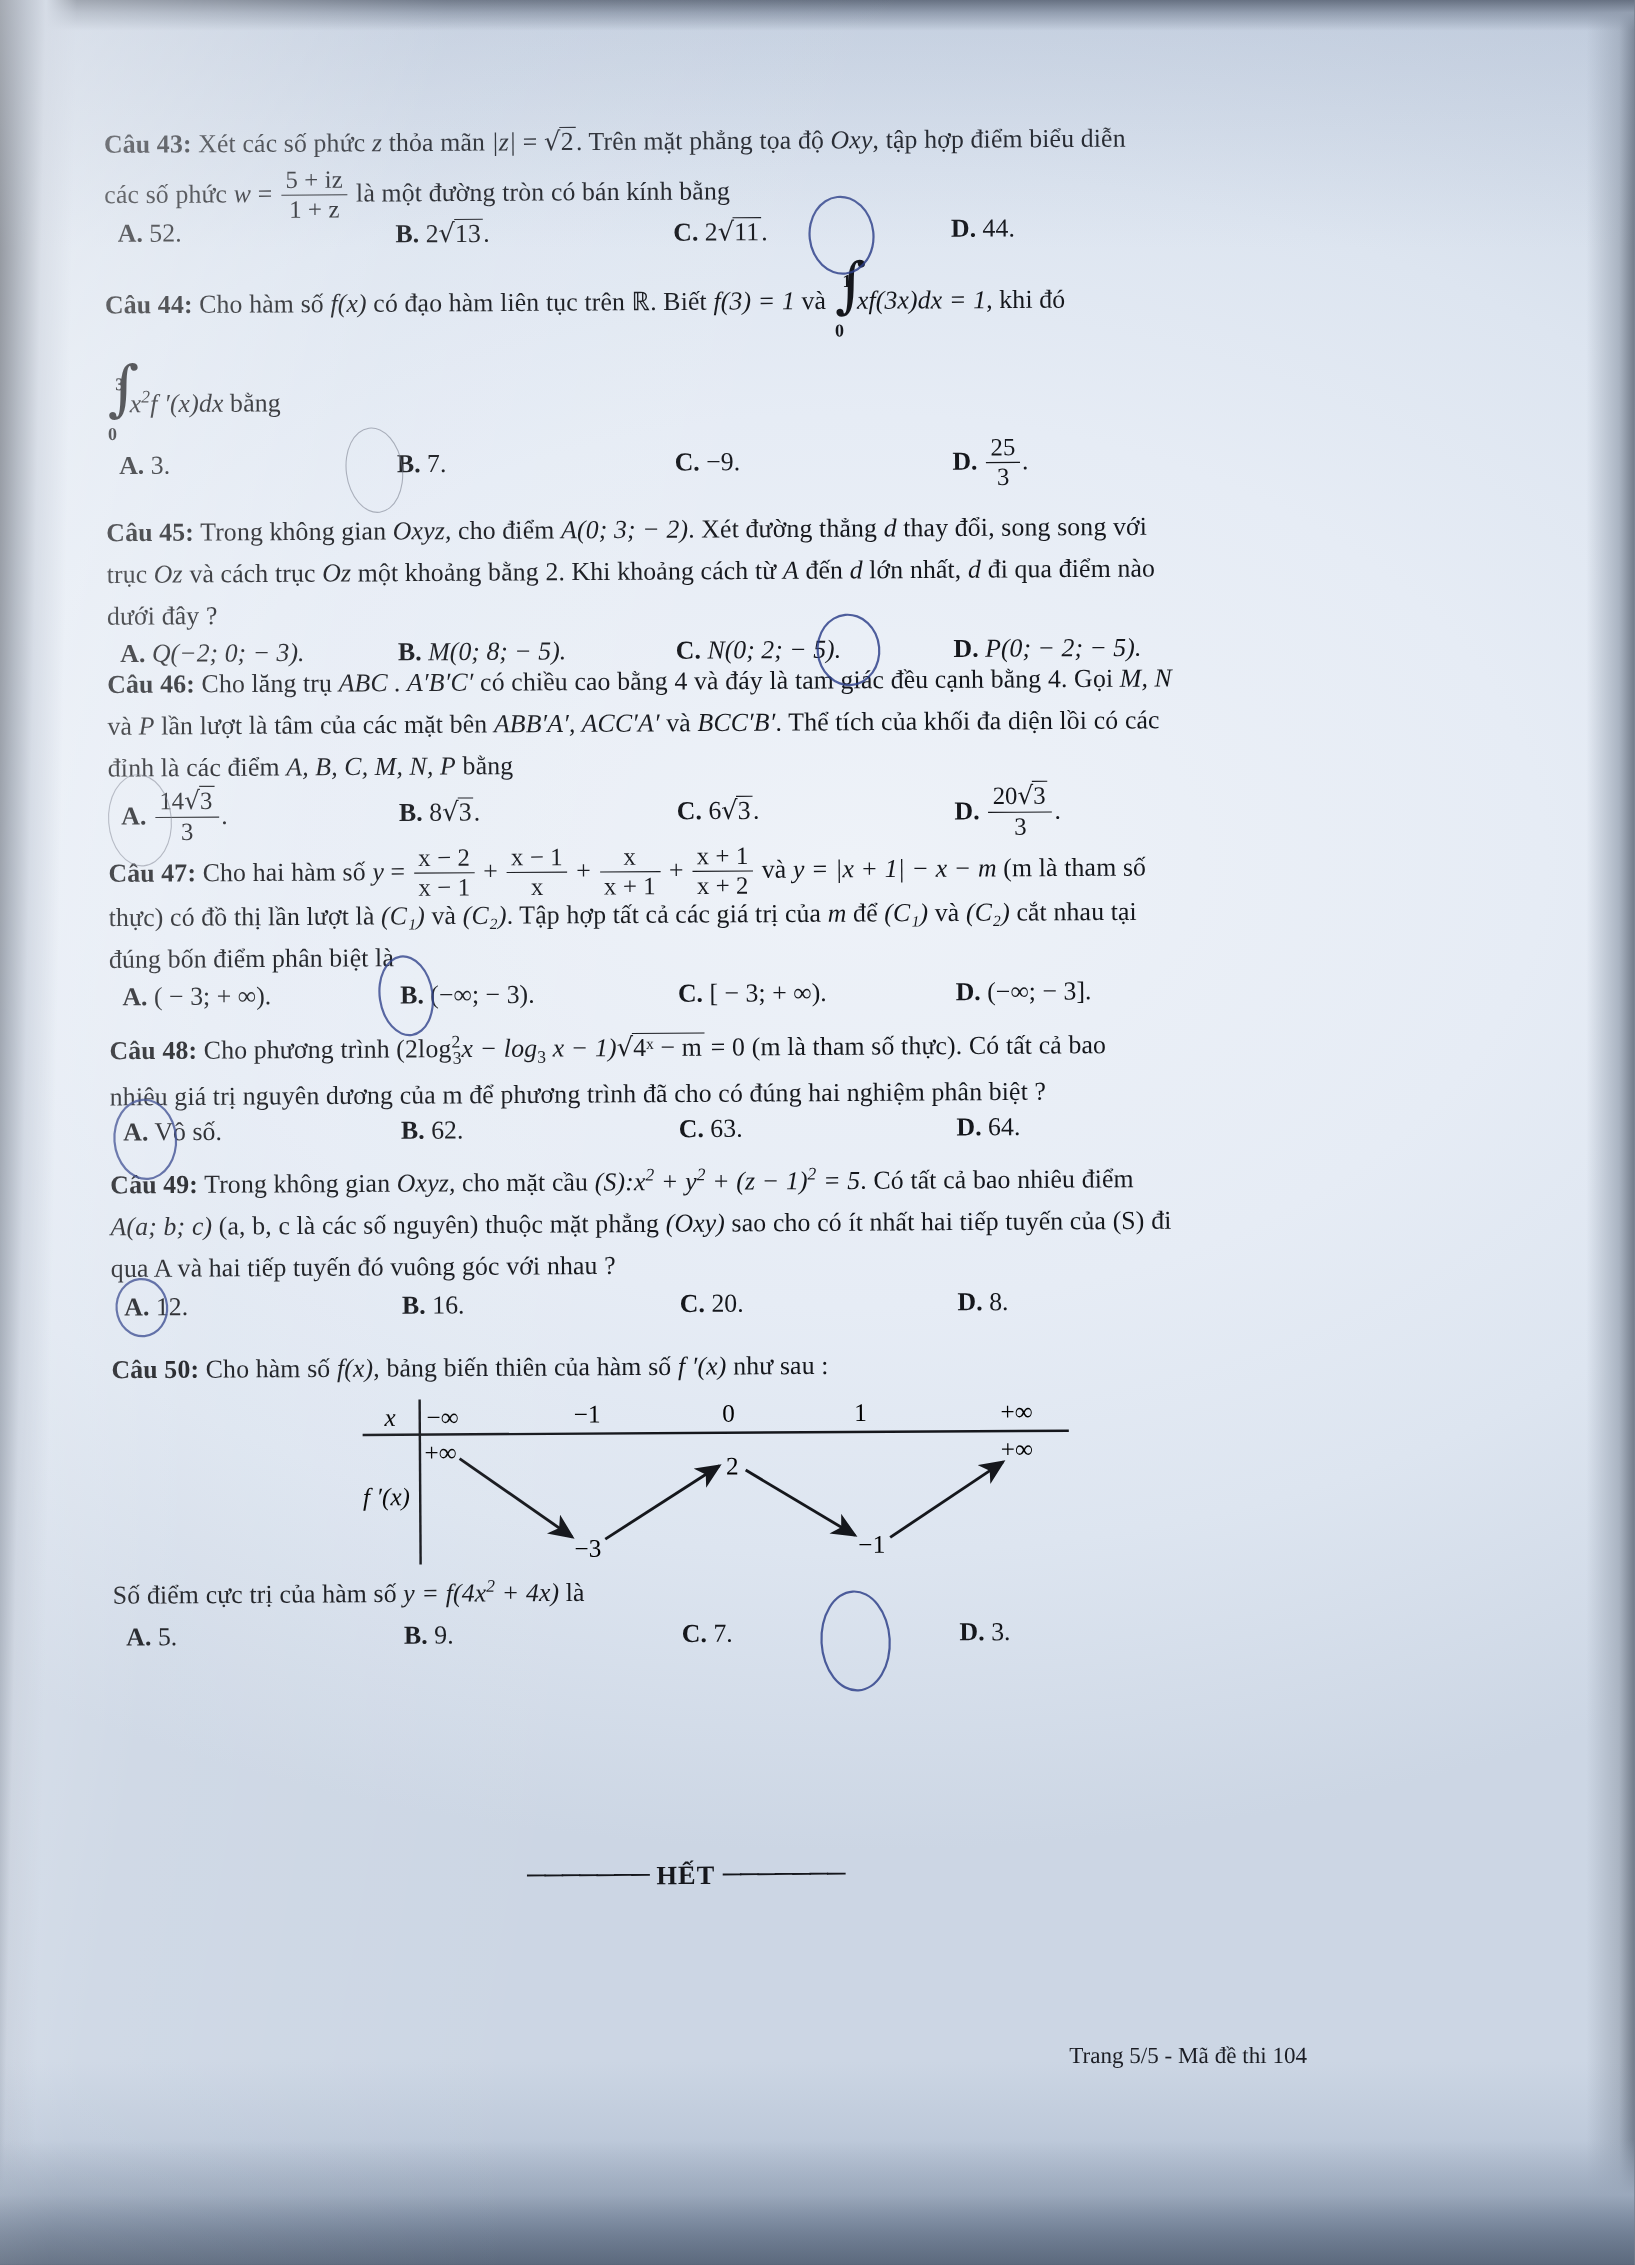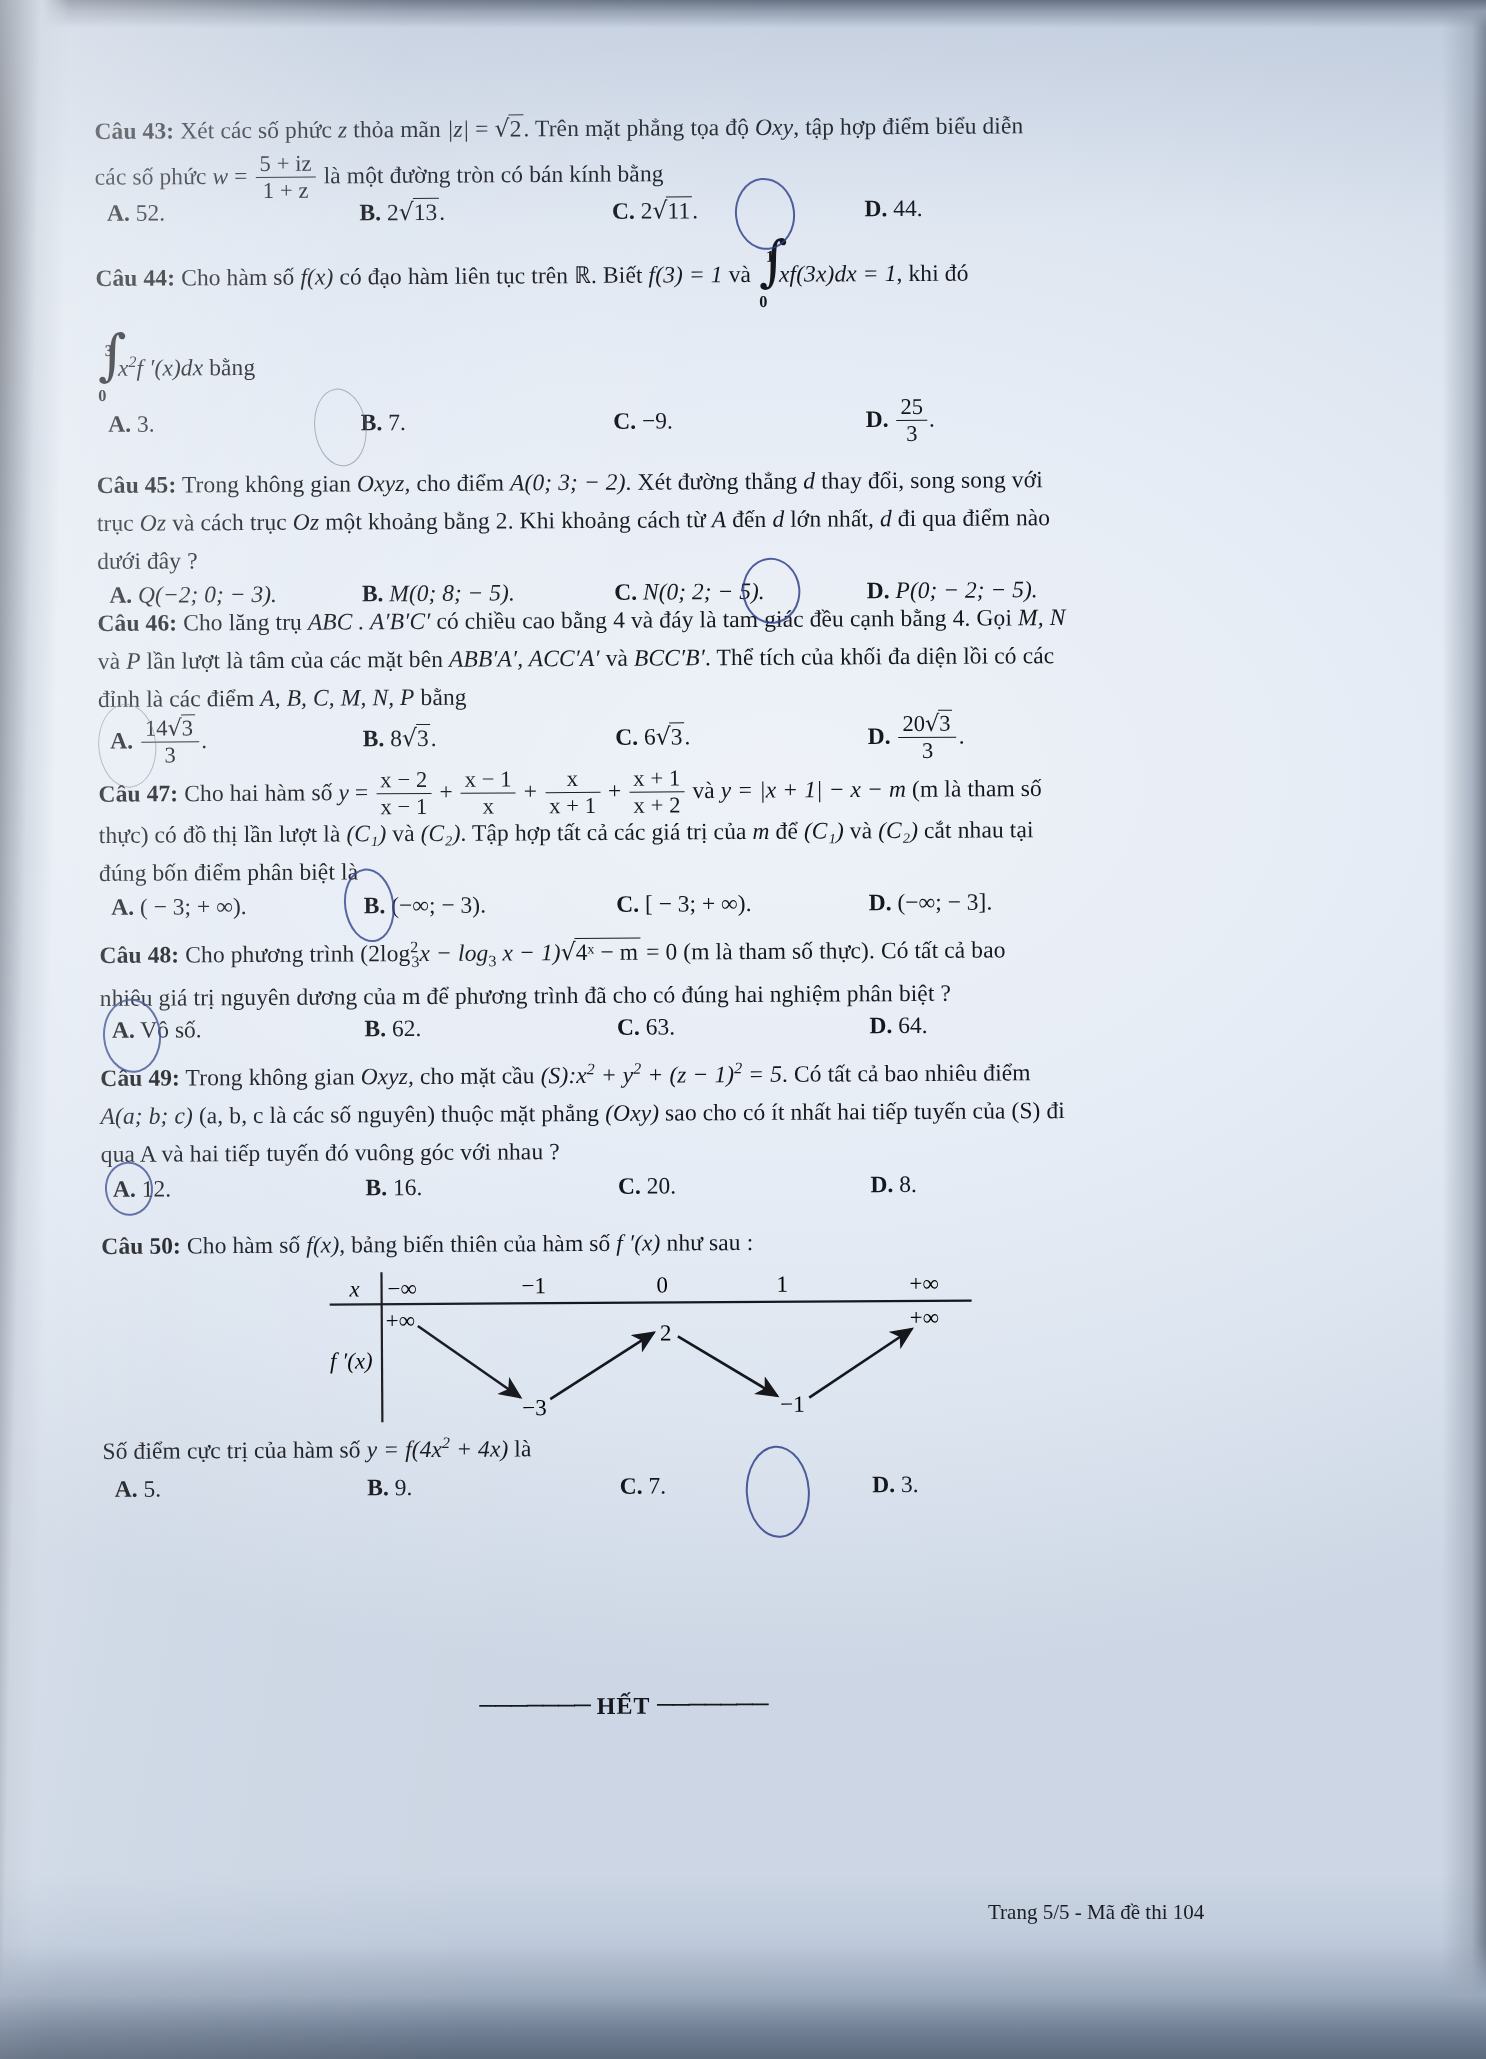--- a/index.html
+++ b/index.html
@@ -368,15 +368,15 @@
     <div class="pen" style="left:743px; top:1446px; width:60px; height:88px; transform: rotate(-3deg);"></div>
 
     <div class="hetline" style="left:475px; top:1692px;">
       <span class="dashes">———————</span>
       <span>HẾT</span>
       <span class="dashes">———————</span>
     </div>
 
   </div>
 
-  <div class="footer" style="left:972px; top:1900px;margin-left:16px;">Trang 5/5 - Mã đề thi 104</div>
+  <div class="footer" style="left:972px; top:1856px;">Trang 5/5 - Mã đề thi 104</div>
 
 </div>
 
 </body></html>

